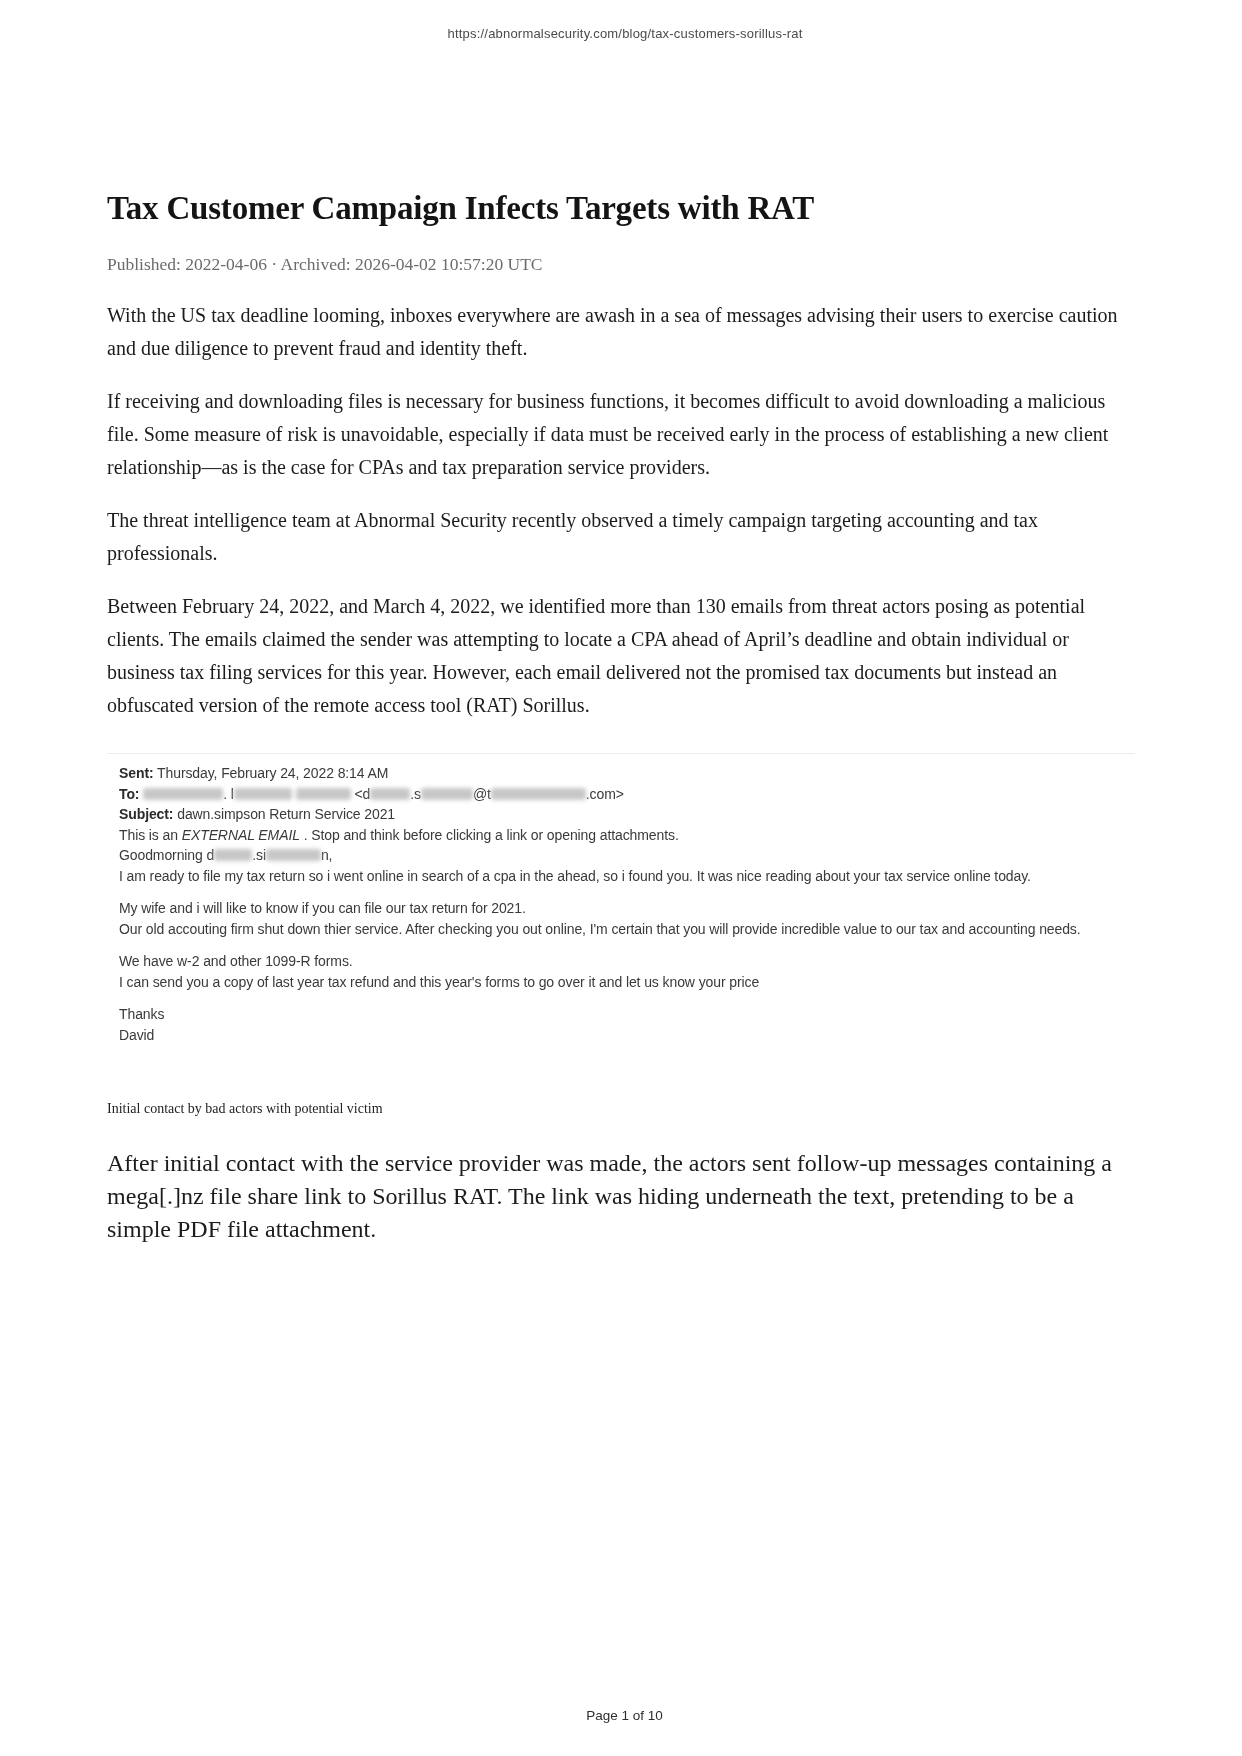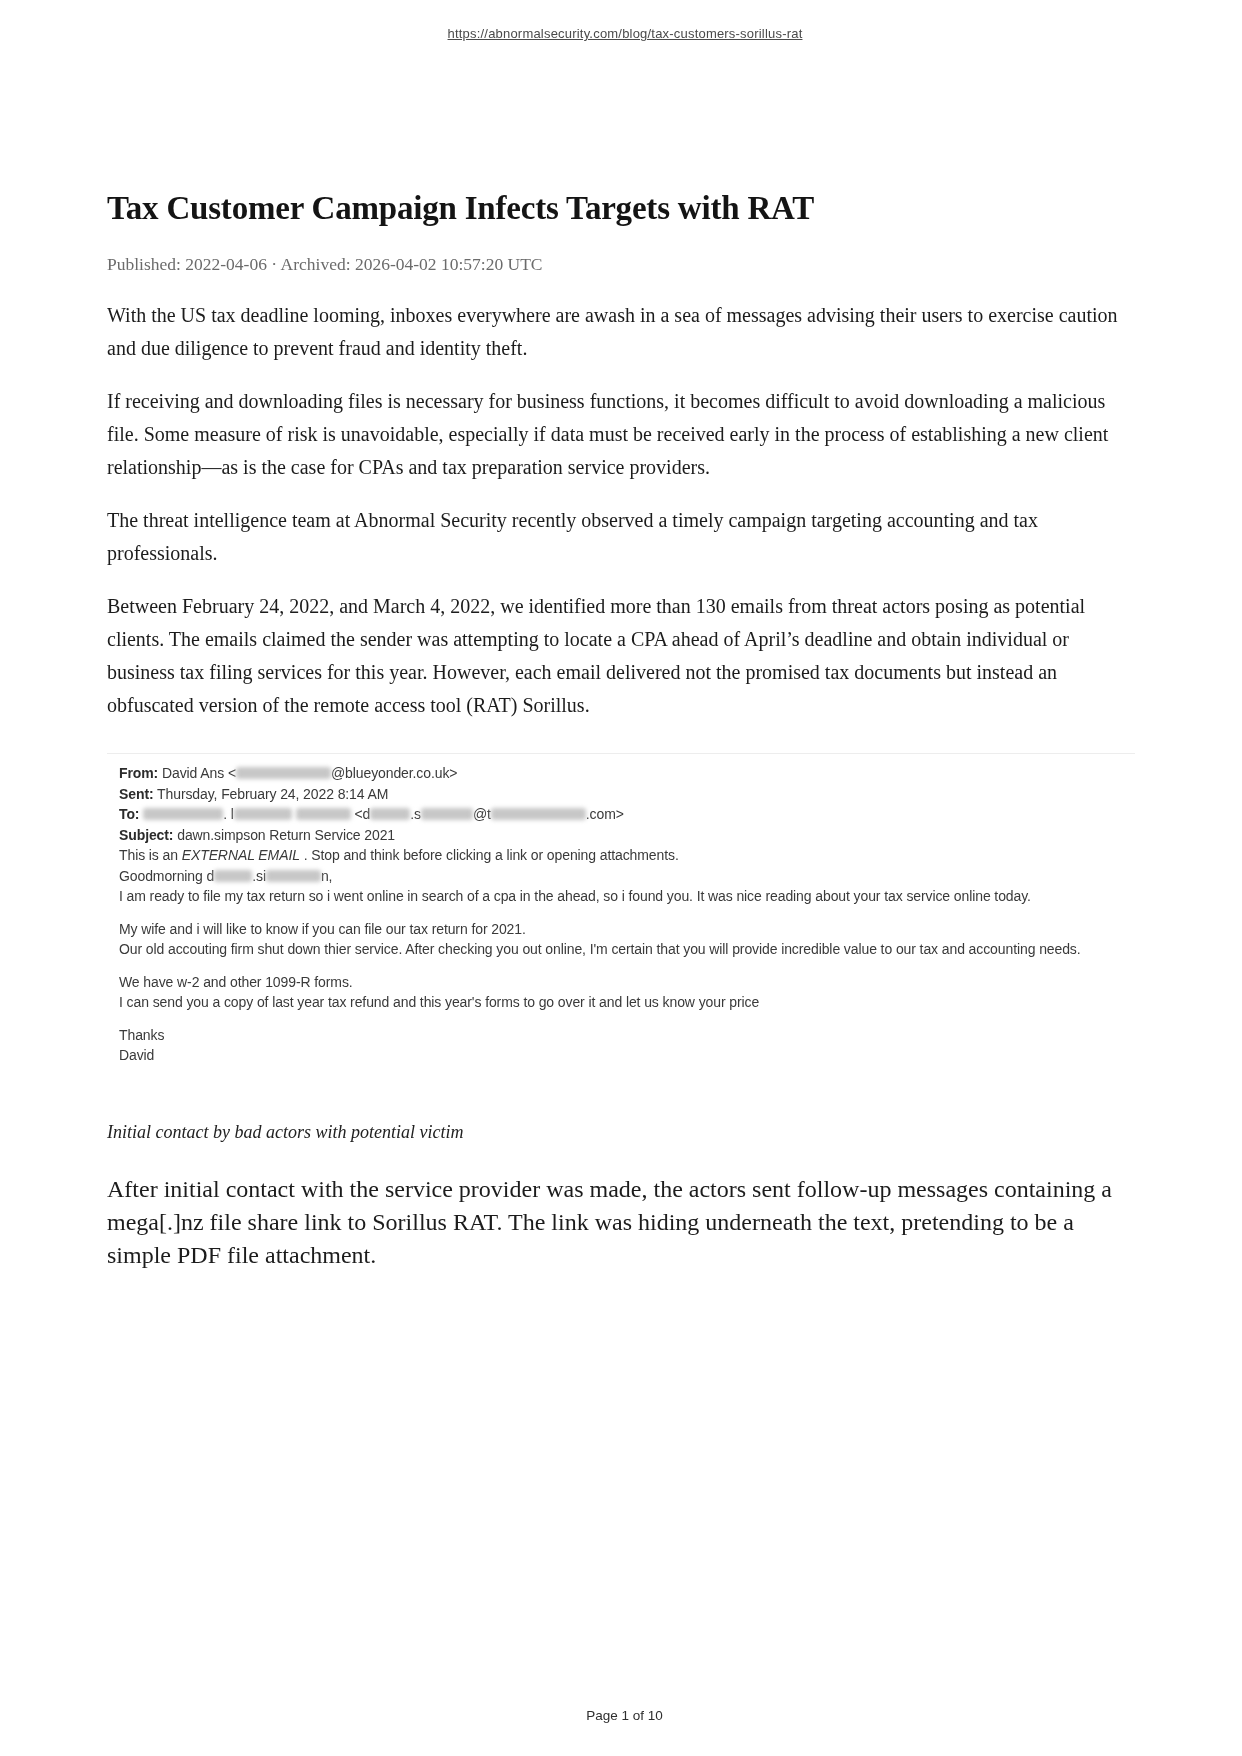--- a/index.html
+++ b/index.html
@@ -10,21 +10,21 @@
     margin:0 auto;
     background:#ffffff;
     overflow:hidden;
     font-family:"Liberation Serif", serif;
     color:#1c1c1c;
   }
   .url-header {
     position:absolute; top:26px; left:8px; right:0;
     text-align:center;
     font-family:"Liberation Sans", sans-serif;
-    font-size:13px; color:#4a4a4a; letter-spacing:.2px;text-decoration:underline;
+    font-size:13px; color:#4a4a4a; letter-spacing:.2px;
   }
   .content {
     position:absolute; top:0; left:107px; width:1028px;
   }
   .article-title {
     margin-top:190px;
     font-family:"Liberation Serif", serif;
     font-weight:700; font-size:33px; color:#141414;
     letter-spacing:-.2px;
   }
@@ -52,21 +52,21 @@
   .email-spacer { height:12px; }
   .redact {
     display:inline-block;
     height:12px; background:#c7c7c7; border-radius:3px;
     filter:blur(2px);
     vertical-align:-1px;
   }
   
   .figure-caption {
     margin-top:50px;
-    font-style:italic; font-size:18px; color:#222222;
+    font-size:14px; color:#222222;
   }
   .closing .para { margin-top:30px; font-size:24px; line-height:33px; }
   .page-footer {
     position:absolute; bottom:33px; left:7px; right:0;
     text-align:center;
     font-family:"Liberation Sans", sans-serif;
     font-size:13.5px; color:#2e2e2e;
   }
 </style>
 </head>
@@ -83,21 +83,20 @@
     <div class="article-meta">Published: 2022-04-06 · Archived: 2026-04-02 10:57:20 UTC</div>
 
     <div class="paragraphs">
         <p class="para">With the US tax deadline looming, inboxes everywhere are awash in a sea of messages advising their users to exercise caution and due diligence to prevent fraud and identity theft.</p>
         <p class="para">If receiving and downloading files is necessary for business functions, it becomes difficult to avoid downloading a malicious file. Some measure of risk is unavoidable, especially if data must be received early in the process of establishing a new client relationship—as is the case for CPAs and tax preparation service providers.</p>
         <p class="para">The threat intelligence team at Abnormal Security recently observed a timely campaign targeting accounting and tax professionals.</p>
         <p class="para">Between February 24, 2022, and March 4, 2022, we identified more than 130 emails from threat actors posing as potential clients. The emails claimed the sender was attempting to locate a CPA ahead of April’s deadline and obtain individual or business tax filing services for this year. However, each email delivered not the promised tax documents but instead an obfuscated version of the remote access tool (RAT) Sorillus.</p>
       </div>
 
     <div class="email-shot">
-        <div class="email-line"><strong>From:</strong> David Ans &lt;<span class="redact" style="width: 95px;"></span>@blueyonder.co.uk&gt;</div>
         <div class="email-line"><strong>Sent:</strong> Thursday, February 24, 2022 8:14 AM</div>
         <div class="email-line"><strong>To:</strong> <span class="redact" style="width: 80px;"></span>. l<span class="redact" style="width: 58px;"></span> <span class="redact" style="width: 55px;"></span> &lt;d<span class="redact" style="width: 40px;"></span>.s<span class="redact" style="width: 52px;"></span>@t<span class="redact" style="width: 95px;"></span>.com&gt;</div>
         <div class="email-line"><strong>Subject:</strong> dawn.simpson Return Service 2021</div>
         <div class="email-line">This is an <em>EXTERNAL EMAIL</em> . Stop and think before clicking a link or opening attachments.</div>
         <div class="email-line">Goodmorning d<span class="redact" style="width: 38px;"></span>.si<span class="redact" style="width: 55px;"></span>n,</div>
         <div class="email-line">I am ready to file my tax return so i went online in search of a cpa in the ahead, so i found you. It was nice reading about your tax service online today.</div>
         <div class="email-spacer"></div>
         <div class="email-line">My wife and i will like to know if you can file our tax return for 2021.</div>
         <div class="email-line">Our old accouting firm shut down thier service. After checking you out online, I'm certain that you will provide incredible value to our tax and accounting needs.</div>
         <div class="email-spacer"></div>

